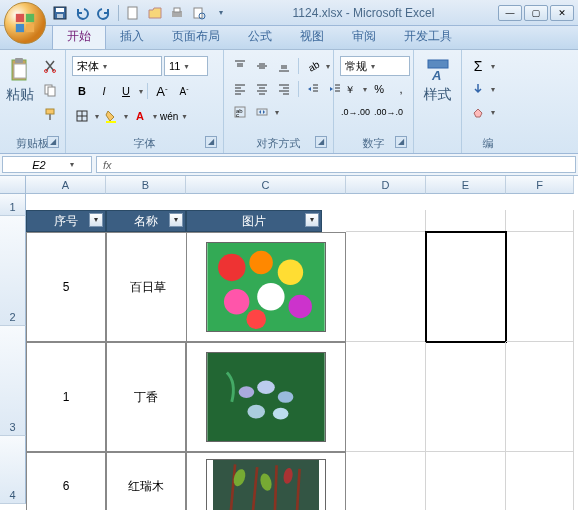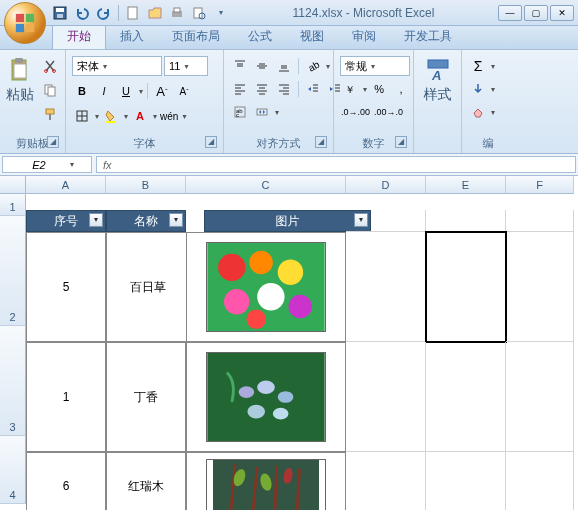--- a/index.html
+++ b/index.html
@@ -412,21 +412,21 @@
     <div class="cells" style="flex:1;height:310px;margin-top:16px;">
 
       <div class="cell header-cell" style="left:0;top:0;width:80px;height:22px">
         <span>序号</span>
         <div class="filter-btn">▾</div>
       </div>
       <div class="cell header-cell" style="left:80px;top:0;width:80px;height:22px">
         <span>名称</span>
         <div class="filter-btn">▾</div>
       </div>
-      <div class="cell header-cell" style="left:178px;top:0;width:167px;height:22px">
+      <div class="cell header-cell" style="left:160px;top:0;width:136px;height:22px">
         <span>图片</span>
         <div class="filter-btn">▾</div>
       </div>
 
       <div class="cell" style="left:320px;top:0;width:80px;height:22px"></div>
       <div class="cell" style="left:400px;top:0;width:80px;height:22px"></div>
       <div class="cell" style="left:480px;top:0;width:68px;height:22px"></div>
 
       <div class="cell data-cell" style="left:0;top:22px;width:80px;height:110px">
           <span>5</span>

